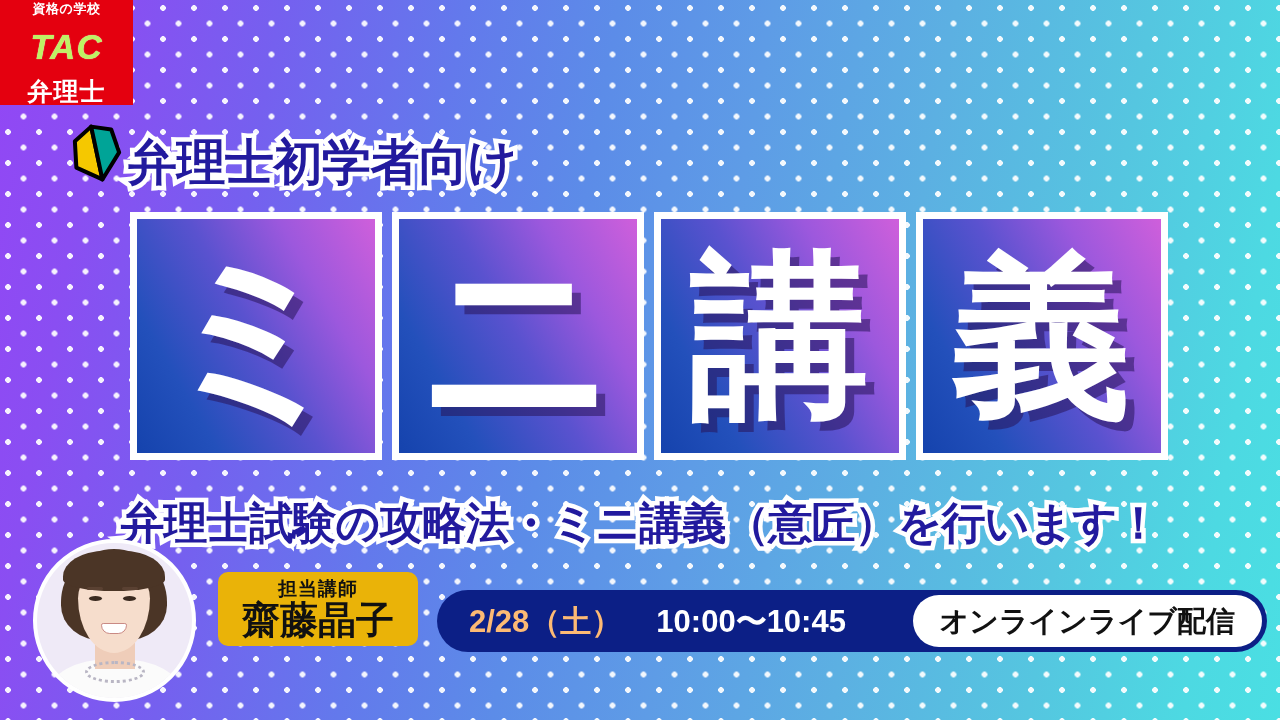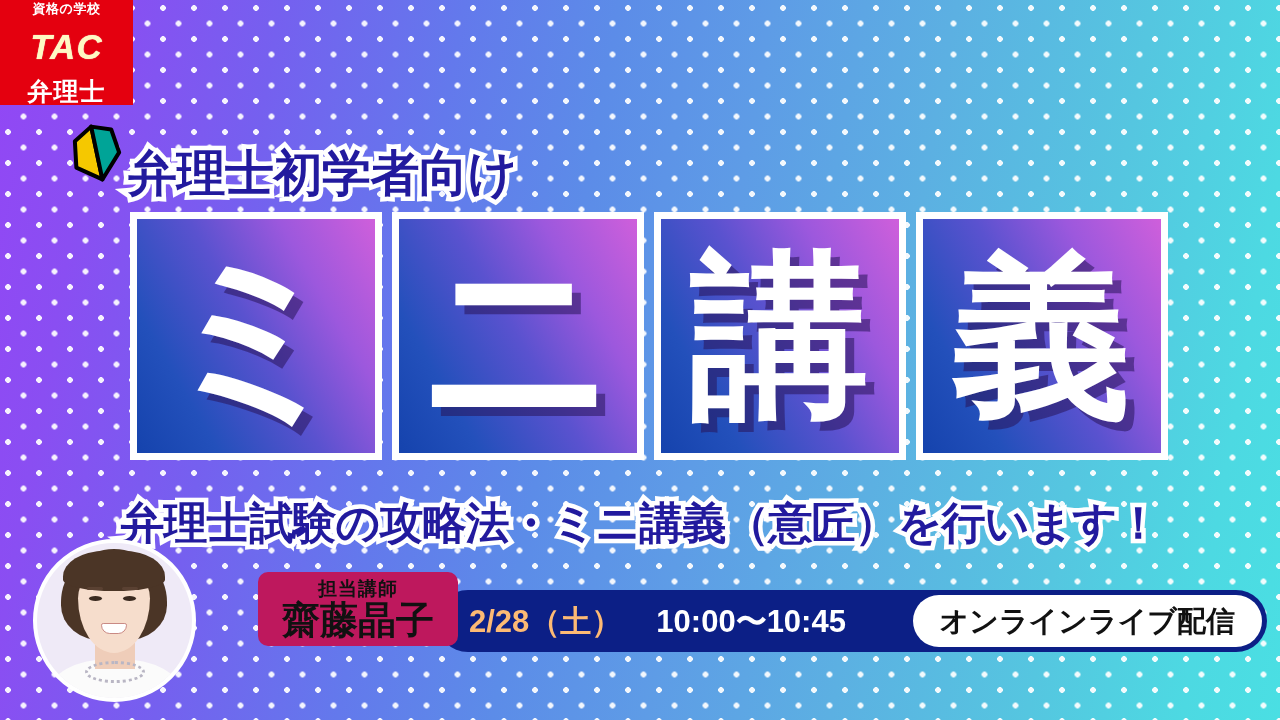--- a/index.html
+++ b/index.html
@@ -46,21 +46,21 @@
     background:#e4000f;
     display:flex; flex-direction:column;
     align-items:center; justify-content:center;
     gap:13px; z-index:40;
   }
   #tac-logo .l1 {
     color:#fff; font-size:13px; font-weight:700;
     letter-spacing:.5px; line-height:1;
   }
   #tac-logo .l2 {
-    color:#fef9c3; font-size:35px; font-weight:900;
+    color:#bef264; font-size:35px; font-weight:900;
     font-style:italic; line-height:1;
     letter-spacing:1px; margin:1px 0 2px;
     text-shadow:0 0 1px #fff;
   }
   #tac-logo .l3 {
     color:#fff; font-size:25px; font-weight:900;
     line-height:1; letter-spacing:1px;
   }
 
   
@@ -70,21 +70,21 @@
     display:flex; align-items:center; z-index:30;
   }
   #beginner-mark {
     position:absolute; left:66px; top:-3px;
     width:62px; height:62px;
     transform:rotate(-12deg);
   }
   .headline-text {
     position:absolute; left:128px; top:0;
     width:1140px; height:72px;
-    display:flex; align-items:flex-end; gap:46px;
+    display:flex; align-items:center; gap:46px;
     font-size:49px; font-weight:900;
     color:#221a9e; line-height:1;
     letter-spacing:-0.5px;
     white-space:nowrap;
     -webkit-text-stroke:9px #ffffff;
     paint-order:stroke fill;
   }
 
   
   #title-boxes {
@@ -187,26 +187,25 @@
   .p-collar {
     position:absolute; left:48px; top:118px;
     width:60px; height:22px;
     border:3px dotted #b9b6c4;
     border-radius:50%;
   }
 
   #instructor-badge {
     position:absolute; left:218px; top:572px;
     width:200px; height:74px;
-    background:#be185d;
+    background:#eab308;
     border-radius:10px;
     display:flex; flex-direction:column;
     align-items:center; justify-content:center;
     z-index:35;
-    margin-left:40px;
   }
   #instructor-badge .role {
     font-size:19px; font-weight:900; color:#111111;
     line-height:1; letter-spacing:1px;
   }
   #instructor-badge .name {
     font-size:38px; font-weight:900; color:#111111;
     line-height:1; letter-spacing:0px; margin-top:3px;
   }
 

